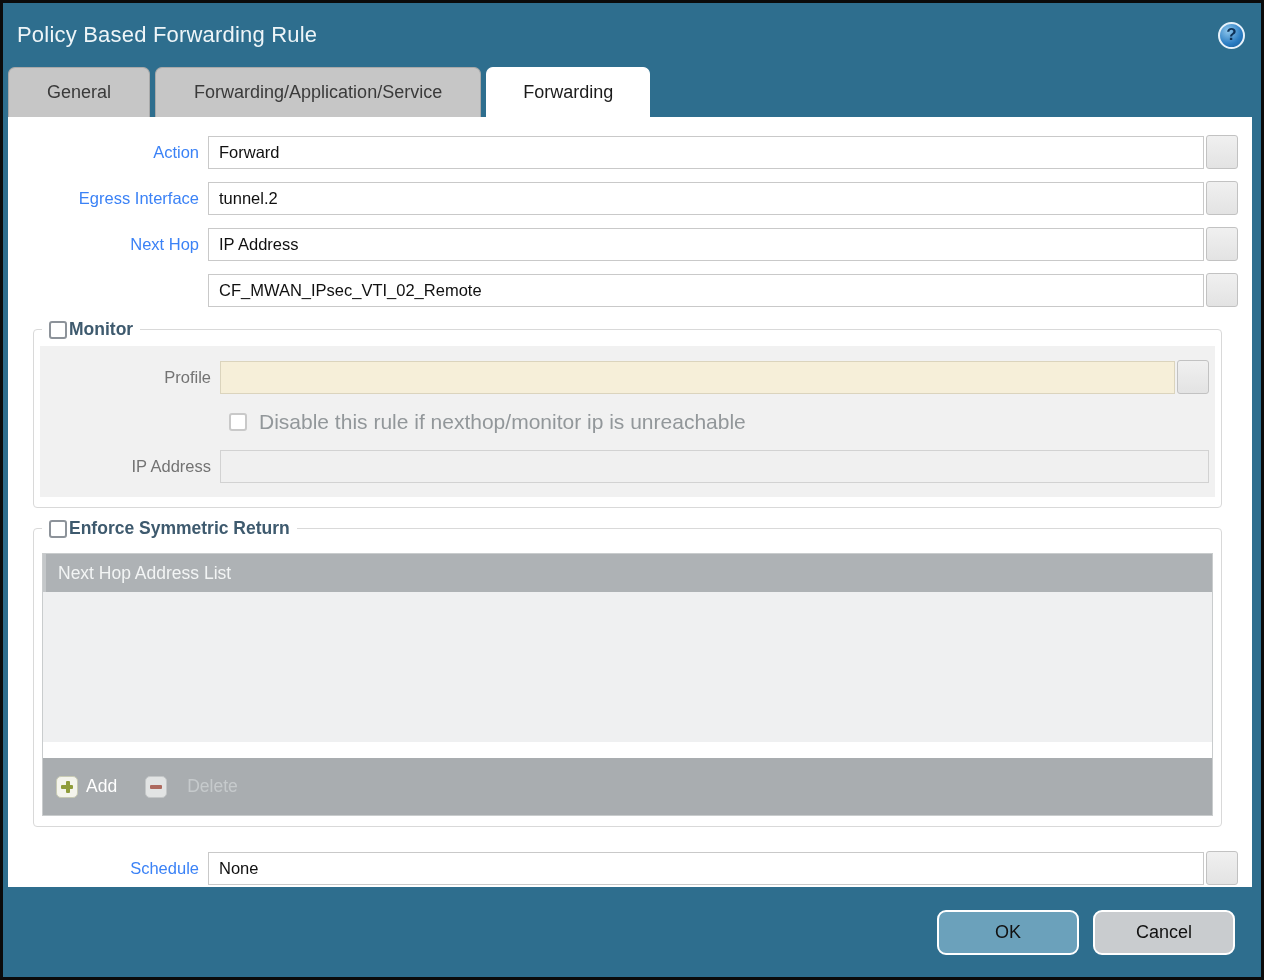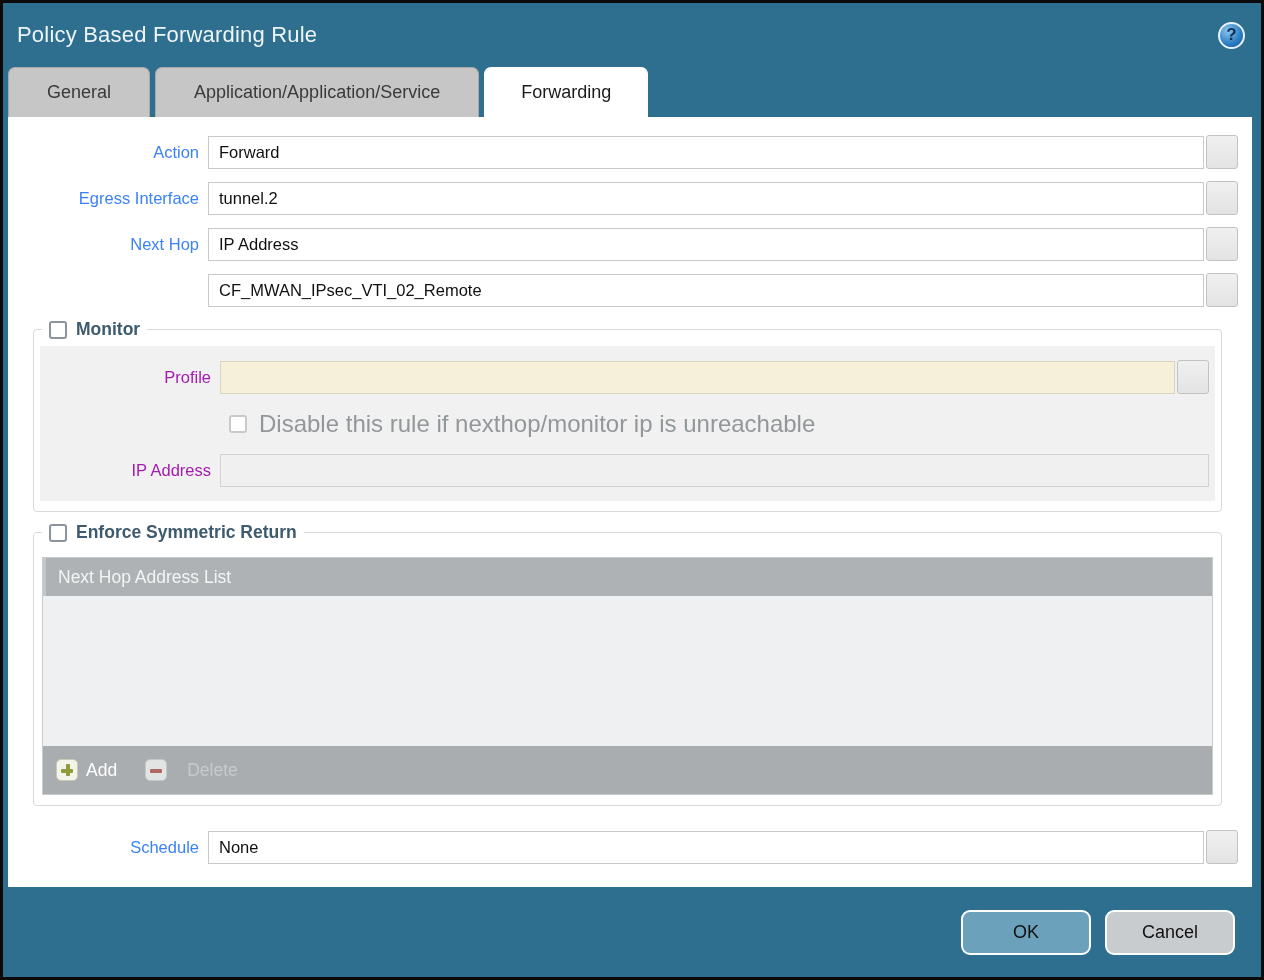--- a/index.html
+++ b/index.html
@@ -94,63 +94,64 @@
   .combo-btn.disabled { cursor: default; }
   .combo-btn.disabled .arrow-down { border-top-color: #b4b7b9; }
 
   
   fieldset {
     border: 1px solid #d9d9d9; border-radius: 4px;
     margin: 10px 16px 0 25px;
     padding: 6px 6px 10px 6px;
   }
   legend {
-    display: flex; align-items: center; gap: 9px;
+    display: flex; align-items: center; gap: 2px;
     padding: 0 7px; margin-left: 2px;
     color: #3e5a6e; font-size: 17.5px; font-weight: bold;
   }
   .checkbox {
     width: 18px; height: 18px;
     background: #ffffff;
     border: 2px solid #8d939a; border-radius: 3px;
     cursor: pointer; flex: 0 0 18px;
   }
   .checkbox.disabled { border-color: #c9c9c9; cursor: default; }
 
   
   .monitor-panel { background: #f1f1f1; padding: 14px 6px 14px 0; }
   .m-row { display: flex; align-items: center; margin-bottom: 13px; }
   .m-row:last-child { margin-bottom: 0; }
   .m-label {
     width: 180px; flex: 0 0 180px;
     text-align: right; padding-right: 9px;
-    color: #a21caf; font-size: 16.5px;
+    color: #737373; font-size: 16.5px;
   }
   .combo-input.cream { background: #f6efd9; border-color: #dbd4bd; }
   .input-disabled {
     flex: 1; height: 33px;
     background: #f0f0f0; border: 1px solid #d2d2d2;
   }
   .check-row { padding-left: 189px; display: flex; align-items: center; gap: 12px; margin: 16px 0; }
-  .check-row .check-label { color: #92979a; font-size: 24px; }
+  .check-row .check-label { color: #92979a; font-size: 21px; }
 
   
   .nh-table { margin: 8px 2px 0 2px; border: 1px solid #c9cccd; }
   .nh-header {
     height: 38px; background: #aeb2b5;
     border-left: 3px solid #c4c7c9;
     display: flex; align-items: center;
     padding-left: 12px;
     color: #f3f5f5; font-size: 17.5px;
   }
   .nh-body { height: 150px; background: #eff0f1; }
   .nh-footer {
-    height: 48px; background: #a9adb0;
+    height: 57px; background: #a9adb0;
     display: flex; align-items: center; gap: 28px;
     padding-left: 13px;
+    margin-top: 16px;
   }
   .tbl-btn { display: flex; align-items: center; gap: 8px; cursor: pointer; }
   .tbl-btn.disabled { cursor: default; gap: 20px; }
   .tbl-btn .btn-text { font-size: 17.5px; color: #ffffff; }
   .tbl-btn.disabled .btn-text { color: #c6cacc; }
   .icon-plus, .icon-minus {
     width: 22px; height: 22px; border-radius: 5px; position: relative;
     flex: 0 0 22px;
   }
   .icon-plus { background: #f4f4ec; border: 1px solid #c8cbb4; }
@@ -167,21 +168,21 @@
 
   .schedule-row { margin-top: 24px; }
 
   
   .footer {
     flex: 1;
     display: flex; align-items: center; justify-content: flex-end;
     gap: 14px; padding-right: 26px;
   }
   .dlg-btn {
-    width: 130px; height: 45px;
+    width: 142px; height: 45px;
     border: 2px solid #ffffff; border-radius: 9px;
     font-family: "Liberation Sans", sans-serif;
     font-size: 18px; color: #111111;
     display: flex; align-items: center; justify-content: center;
     cursor: pointer;
   }
   .dlg-btn.ok { background: #6ba1bb; }
   .dlg-btn.cancel { background: #c9cccf; }
 </style>
 </head>
@@ -189,21 +190,21 @@
 
 <div class="dialog">
 
   <div class="titlebar">
     <div class="title">Policy Based Forwarding Rule</div>
     <div class="help-icon">?</div>
   </div>
 
   <div class="tabs">
     <div class="tab">General</div>
-    <div class="tab">Application/Application/Service</div>
+    <div class="tab">Forwarding/Application/Service</div>
     <div class="tab active">Forwarding</div>
   </div>
 
   <div class="content">
 
     <div class="form-row">
       <div class="form-label">Action</div>
       <div class="combo">
         <input class="combo-input" value="Forward" style="">
         <div class="combo-btn">

